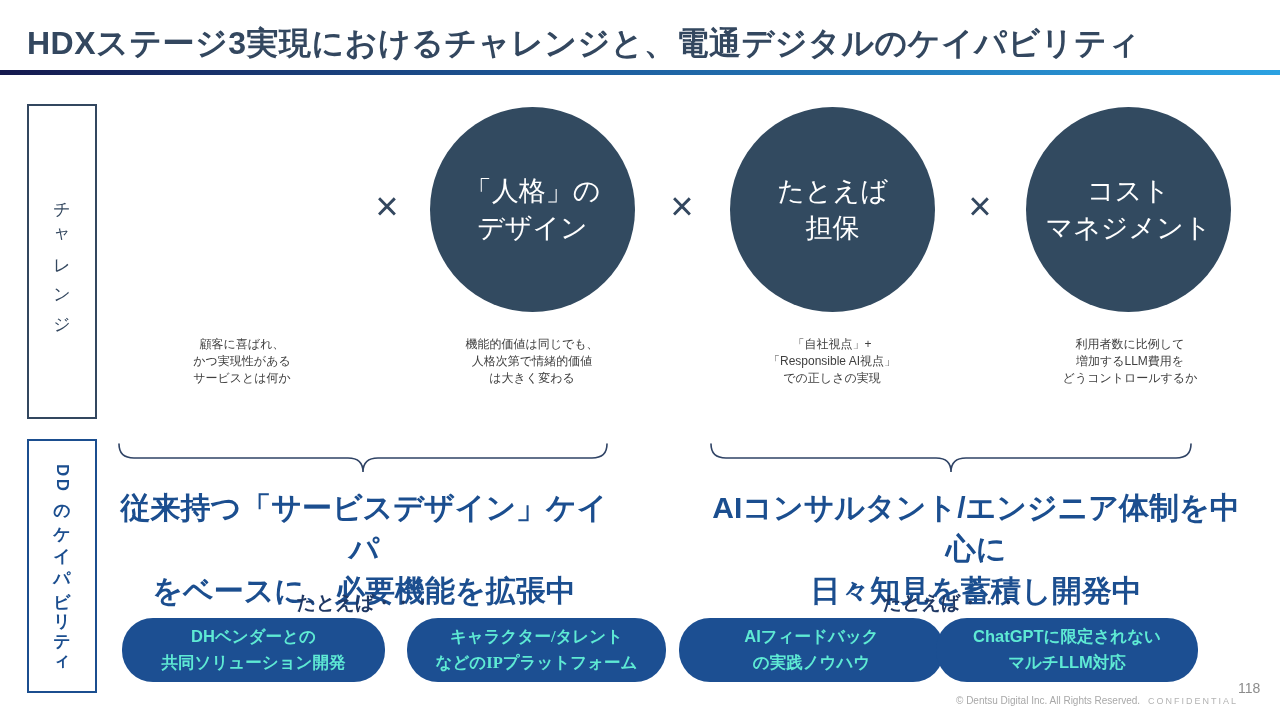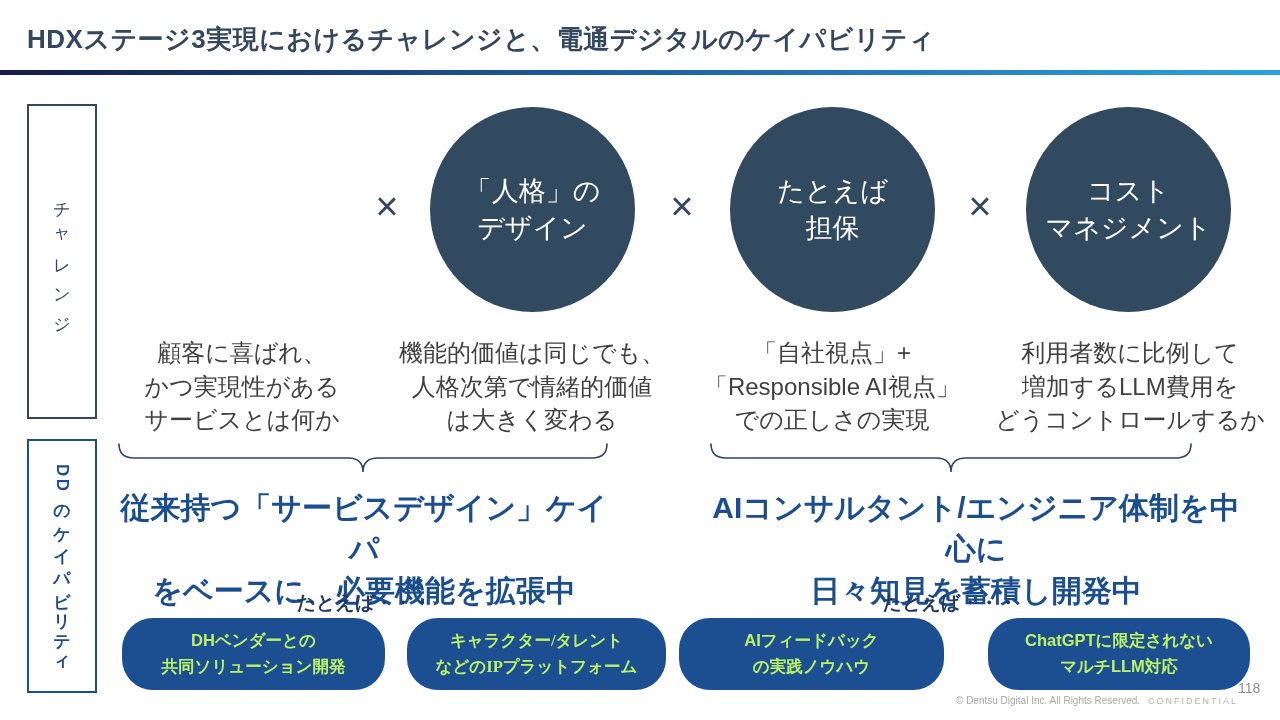--- a/index.html
+++ b/index.html
@@ -7,21 +7,21 @@
   body { font-family:"Liberation Sans","DejaVu Sans",sans-serif; }
   .slide {
     position:relative; width:1280px; height:720px; background:#ffffff;
     overflow:hidden; margin:0 auto;
   }
   .pre { white-space:pre-line; }
 
   
   .title {
     position:absolute; left:27px; top:22px; width:1200px;
-    font-size:26px; font-weight:700; color:#33475F; letter-spacing:0.5px;
+    font-size:32px; font-weight:700; color:#33475F; letter-spacing:0.5px;
   }
   .title-rule {
     position:absolute; left:0; top:70px; width:1280px; height:5px;
     background:linear-gradient(to right,#15194E 0%,#1D5B9B 45%,#2BA2E2 100%);
   }
 
   
   .side-box {
     position:absolute; left:27px; width:70px;
     display:flex; align-items:center; justify-content:center;
@@ -45,21 +45,21 @@
   .c1 { left:140px; } .c2 { left:430px; } .c3 { left:730px; } .c4 { left:1026px; }
 
   .mult {
     position:absolute; top:184px; width:60px; text-align:center;
     font-size:40px; font-weight:300; color:#33475F;
   }
   .m1 { left:357px; } .m2 { left:652px; } .m3 { left:950px; }
 
   .desc {
     position:absolute; top:336px; width:300px; text-align:center;
-    font-size:24px; line-height:1.4; color:#404040;
+    font-size:12px; line-height:1.4; color:#404040;
   }
   .d1 { left:92px; } .d2 { left:382px; } .d3 { left:682px; } .d4 { left:980px; }
 
   
   .brace { position:absolute; top:443px; }
   .brace svg { display:block; }
 
   
   .cap-heading {
     position:absolute; top:487px; text-align:center;
@@ -69,29 +69,29 @@
   .cap-heading.right { left:700px; width:552px; }
 
   .example-label {
     position:absolute; top:590px; text-align:center;
     font-size:19px; font-weight:700; color:#1F3864;
   }
   .example-label.left { left:110px; width:508px; }
   .example-label.right { left:700px; width:500px; }
 
   .pill {
-    position:absolute; top:618px; height:72px; border-radius:31px;
-    background:#1C4F92; color:#bef264;
+    position:absolute; top:618px; height:64px; border-radius:31px;
+    background:#1C4F92; color:#5eead4;
     display:flex; align-items:center; justify-content:center; text-align:center;
     font-size:16.5px; font-weight:700; line-height:1.55; padding:0 10px;
   }
   .p1 { left:122px; width:263px; }
   .p2 { left:407px; width:259px;font-family:Liberation Serif, serif; }
   .p3 { left:679px; width:265px; }
-  .p4 { left:988px; width:262px;text-align:center; }
+  .p4 { left:936px; width:262px;text-align:center; }
 
   
   .footer-copyright {
     position:absolute; left:956px; top:695px;
     font-size:10px; color:#A8A8A8;
   }
   .footer-confidential {
     position:absolute; left:1148px; top:696px;
     font-size:9px; letter-spacing:2px; color:#B3B3B3;
   }

